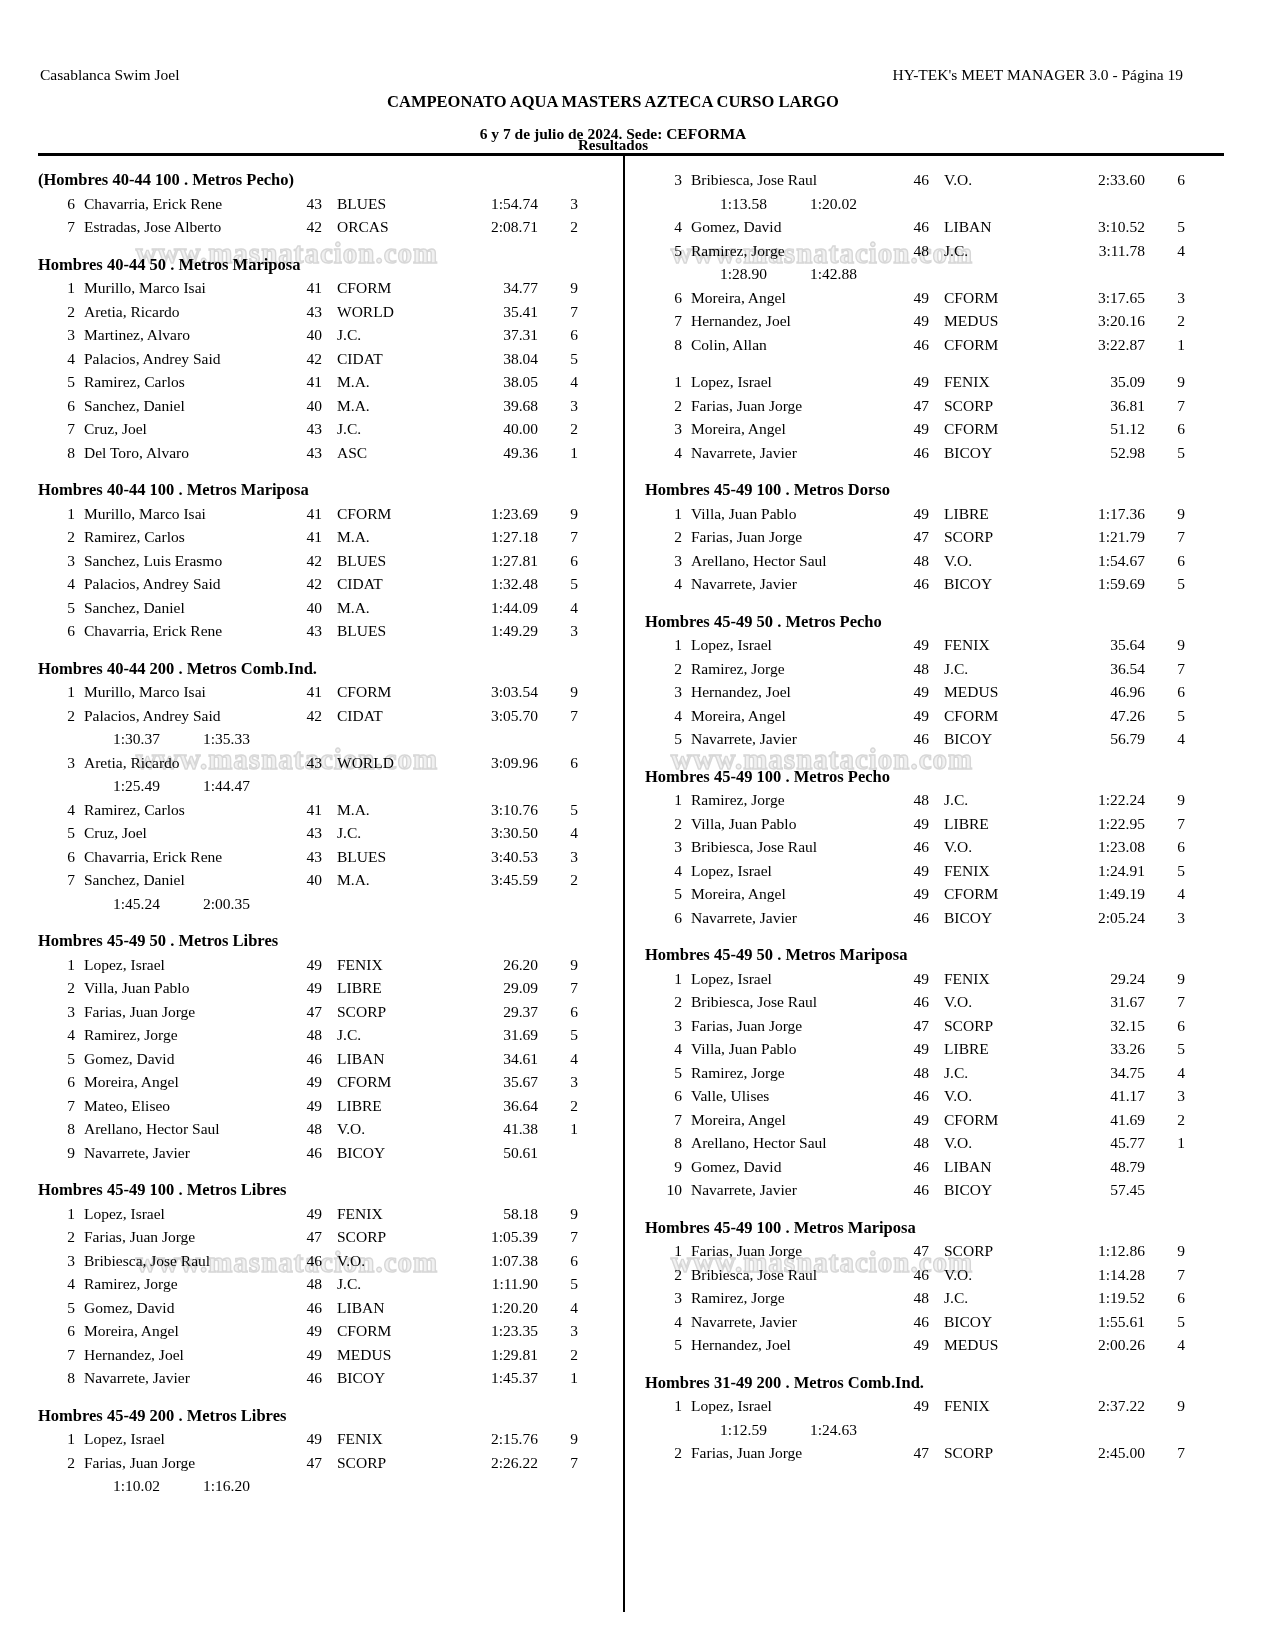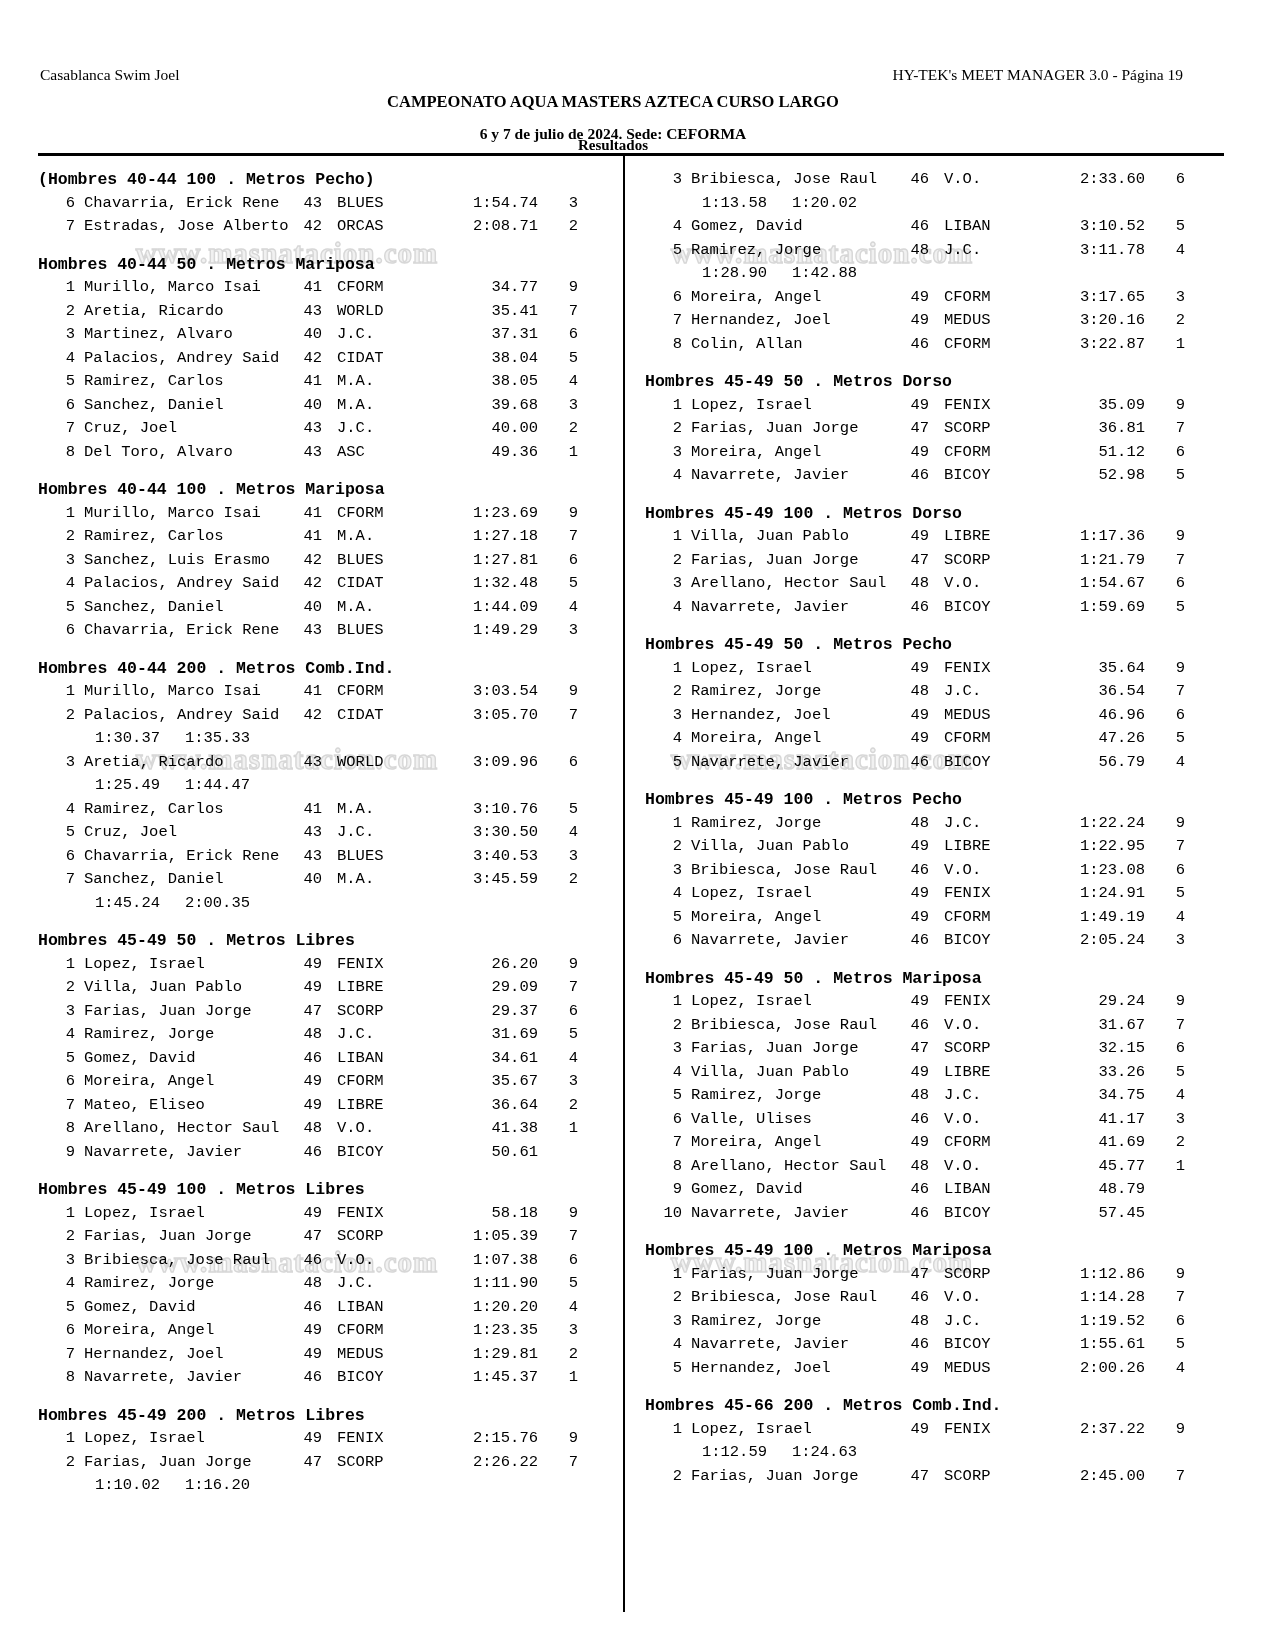--- a/index.html
+++ b/index.html
@@ -31,21 +31,21 @@
     white-space:nowrap;
     z-index:0;
   }
   .wm-l { left:287px; }
   .wm-r { left:822px; }
   .wm-y1 { top:237px; }
   .wm-y2 { top:743px; }
   .wm-y3 { top:1246px; }
 
   
-  .col { position:absolute; top:168px; width:540px; font-size:15.5px; z-index:1;font-family:Liberation Mono, monospace; }
+  .col { position:absolute; top:168px; width:540px; font-size:15.5px; z-index:1; }
   .col-left  { left:38px;  }
   .col-right { left:645px; }
 
   .section + .section { margin-top:14px; }
   .event-header {
     height:23.5px; line-height:23.5px;
     font-size:16.5px; font-weight:bold;
     white-space:nowrap;
   }
   .row { position:relative; height:23.5px; line-height:23.5px; white-space:nowrap; }
@@ -507,21 +507,20 @@
         <div class="row result">
           <span class="c-place">8</span>
           <span class="c-name">Colin, Allan</span>
           <span class="c-age">46</span>
           <span class="c-team">CFORM</span>
           <span class="c-time">3:22.87</span>
           <span class="c-pts">1</span>
         </div>
       </div>
       <div class="section">
-        <div class="event-header">Hombres 45-49 50 . Metros Dorso</div>
         <div class="row result">
           <span class="c-place">1</span>
           <span class="c-name">Lopez, Israel</span>
           <span class="c-age">49</span>
           <span class="c-team">FENIX</span>
           <span class="c-time">35.09</span>
           <span class="c-pts">9</span>
         </div>
         <div class="row result">
           <span class="c-place">2</span>
@@ -795,21 +794,21 @@
         <div class="row result">
           <span class="c-place">5</span>
           <span class="c-name">Hernandez, Joel</span>
           <span class="c-age">49</span>
           <span class="c-team">MEDUS</span>
           <span class="c-time">2:00.26</span>
           <span class="c-pts">4</span>
         </div>
       </div>
       <div class="section">
-        <div class="event-header">Hombres 45-66 200 . Metros Comb.Ind.</div>
+        <div class="event-header">Hombres 31-49 200 . Metros Comb.Ind.</div>
         <div class="row result">
           <span class="c-place">1</span>
           <span class="c-name">Lopez, Israel</span>
           <span class="c-age">49</span>
           <span class="c-team">FENIX</span>
           <span class="c-time">2:37.22</span>
           <span class="c-pts">9</span>
         </div>
         <div class="row splits">
           <span class="s1">1:12.59</span>

